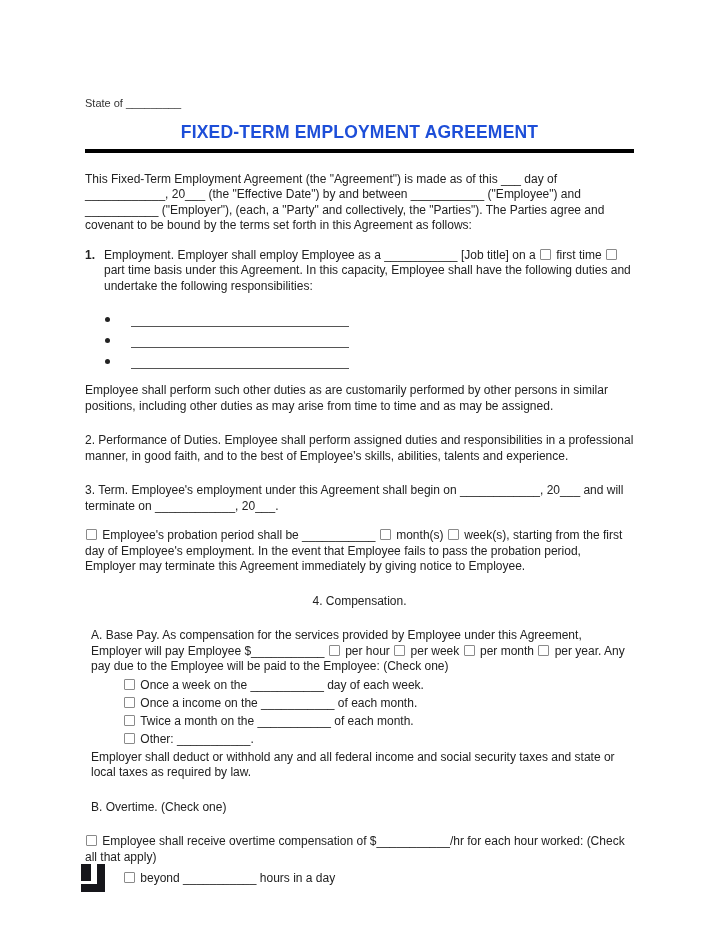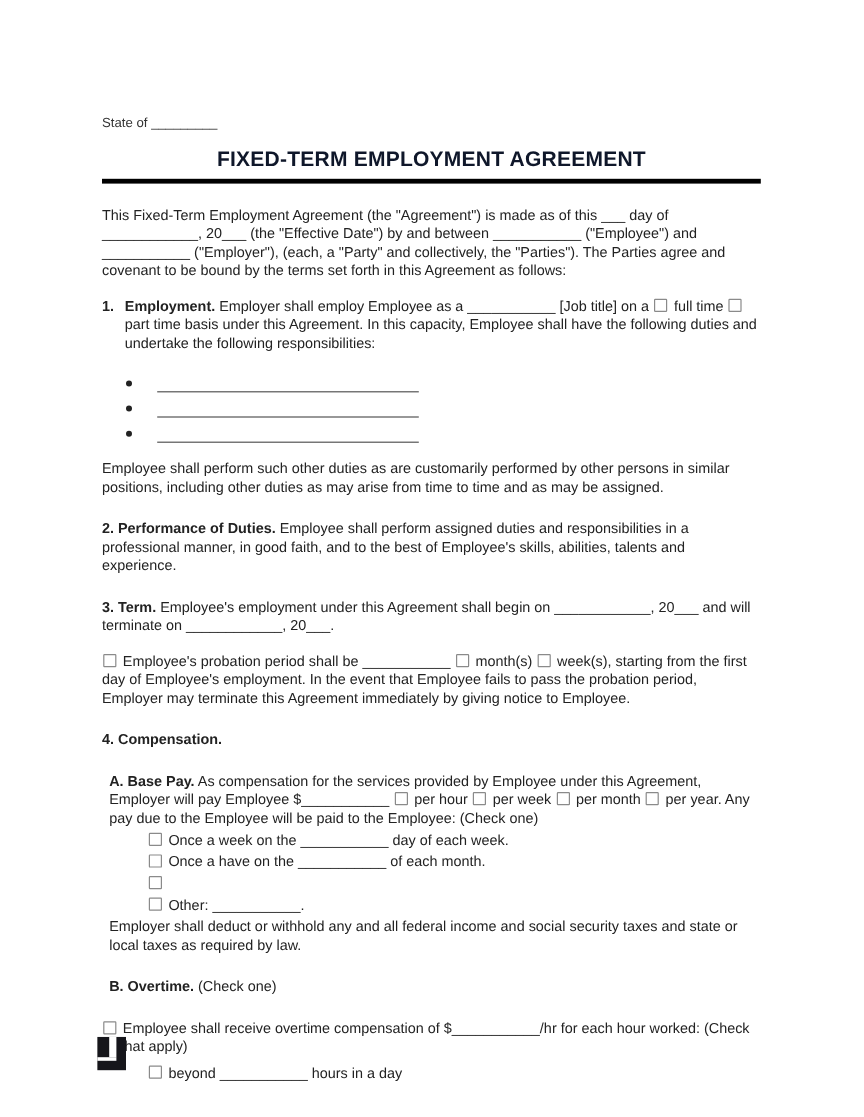--- a/index.html
+++ b/index.html
@@ -3,26 +3,26 @@
 <meta charset="utf-8">
 <style>
   html,body{margin:0;padding:0;background:#fff;}
   .page{
     width:720px;height:931px;background:#ffffff;position:relative;overflow:hidden;
     font-family:"Liberation Sans","DejaVu Sans",sans-serif;color:#222;
   }
   .doc{padding:96px 86px 0 85px;font-size:12px;line-height:15.5px;}
   p{margin:0;}
   .state-line{font-size:11px;color:#333;margin-bottom:9px;}
-  .title{margin:0;font-size:17.5px;line-height:22px;font-weight:bold;text-align:center;color:#0f172a;letter-spacing:.2px;}
+  .title{margin:0;font-size:17.5px;line-height:22px;font-weight:bold;text-align:center;color:#1d4ed8;letter-spacing:.2px;}
   .title-rule{height:4px;background:#000;margin-top:6px;}
   .blk{margin-top:14px;}
   .blk-lg{margin-top:19px;}
   .blk-sm{margin-top:11px;}
-  .bold{font-weight:bold;}
+  .bold{font-weight:normal;text-align:center;}
   .u{text-decoration:underline;}
   .cb{
     display:inline-block;width:9px;height:9px;border:1px solid #8a8a8a;background:#fff;
     vertical-align:-1px;margin:0 2px 0 1px;border-radius:1px;
   }
   .numbered{display:flex;margin-top:14px;}
   .num{width:19px;flex:none;font-weight:bold;}
   .bullets{margin-top:12px;margin-left:20px;}
   .bullet-row{display:flex;align-items:flex-end;height:21px;}
   .dot{width:5px;height:5px;border-radius:50%;background:#222;flex:none;margin-bottom:5px;}
@@ -46,21 +46,21 @@
     <div class="title-rule"></div>
 
     <p class="blk-lg">This Fixed-Term Employment Agreement (the "Agreement") is made as of this ___ day of ____________, 20___ (the "Effective Date") by and between ___________ ("Employee") and ___________ ("Employer"), (each, a "Party" and collectively, the "Parties"). The Parties agree and covenant to be bound by the terms set forth in this Agreement as follows:</p>
 
     <div class="numbered">
       <span class="num">1.</span>
       <div>
         <span class="bold">Employment.</span>
         <span>Employer shall employ Employee as a ___________ [Job title] on a</span>
         <span class="cb"></span>
-        <span>full time</span>
+        <span>first time</span>
         <span class="cb"></span>
         <span>part time basis under this Agreement. In this capacity, Employee shall have the following duties and undertake the following responsibilities:</span>
       </div>
     </div>
 
     <div class="bullets">
       <div class="bullet-row">
         <span class="dot"></span>
         <span class="bline"></span>
       </div>
@@ -112,24 +112,25 @@
       <span>per year. Any pay due to the Employee will be paid  to the Employee: (Check one)</span>
     </div>
 
     <div class="optlist indent2">
       <p>
         <span class="cb"></span>
         <span>Once a week on the ___________ day of each week.</span>
       </p>
       <p>
         <span class="cb"></span>
-        <span>Once a have on the ___________ of each month.</span>
+        <span>Once a income on the ___________ of each month.</span>
       </p>
       <p>
         <span class="cb"></span>
+        <span>Twice a month on the ___________ of each month.</span>
       </p>
       <p>
         <span class="cb"></span>
         <span>Other: ___________.</span>
       </p>
     </div>
 
     <p class="tight indent1">Employer shall deduct or withhold any and all federal income and social security taxes and state or local taxes as required by law.</p>
 
     <p class="blk-lg indent1">

